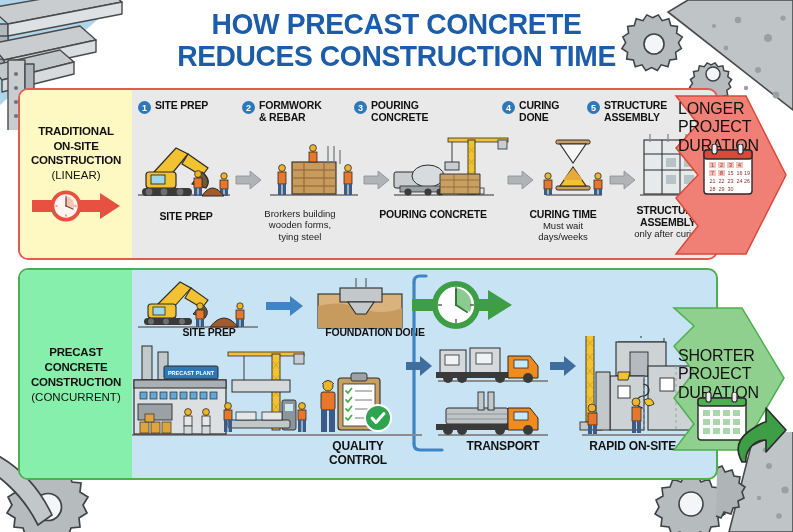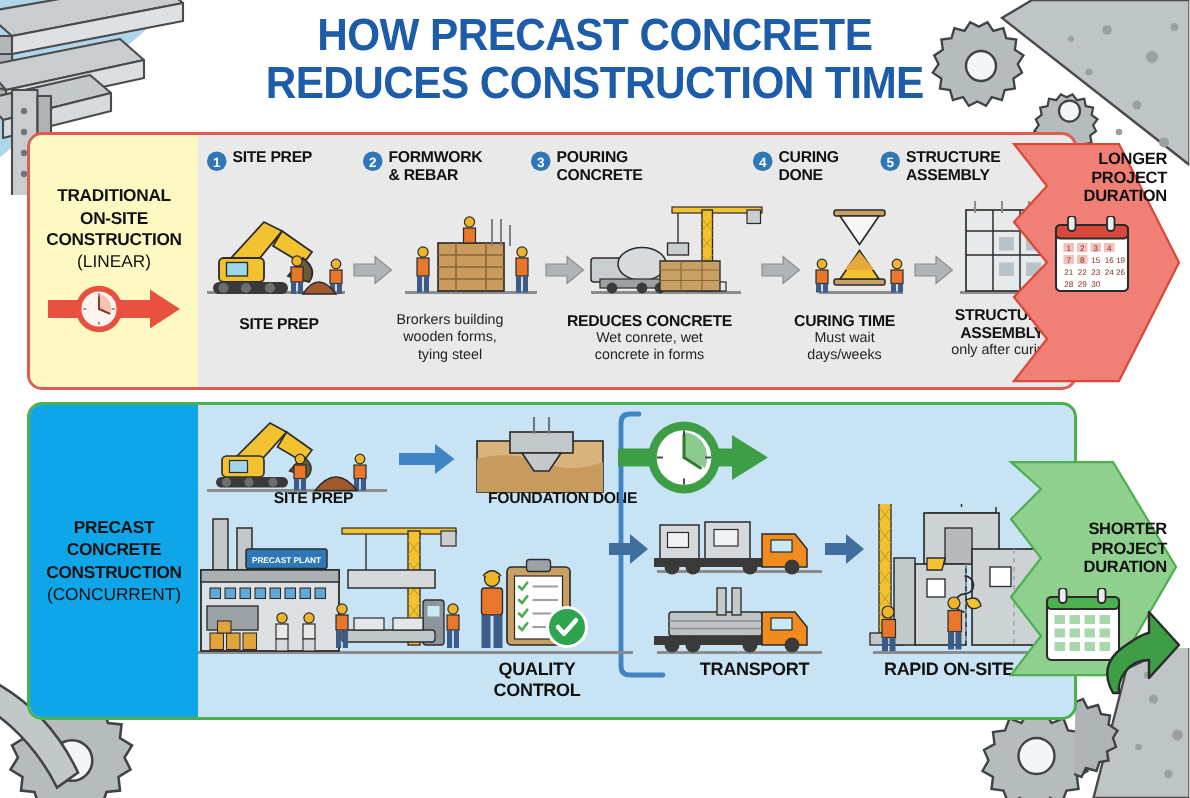--- a/index.html
+++ b/index.html
@@ -36,21 +36,21 @@
   #pre-panel{
     left:18px;top:268px;width:700px;height:212px;
     border:2.5px solid #4CAF50;background:#C8E4F4;
   }
   .label-col{
     position:absolute;left:0;top:0;bottom:0;width:112px;
     display:flex;flex-direction:column;align-items:center;justify-content:center;
     box-sizing:border-box;
   }
   #trad-label-col{background:#fef9c3;border-radius:8px 0 0 8px;}
-  #pre-label-col{background:#0ea5e9;border-radius:8px 0 0 8px;}
+  #pre-label-col{background:#86efac;border-radius:8px 0 0 8px;}
   .label-col .l1{font-weight:bold;font-size:11.5px;line-height:1.28;text-align:center;color:#111;letter-spacing:-0.2px;}
   .label-col .l2{font-size:11.5px;text-align:center;color:#111;margin-top:1px;}
   .label-clock{margin-top:7px;}
 
   .body-col{position:absolute;left:112px;right:0;top:0;bottom:0;}
 
   
   .step-head{position:absolute;display:flex;align-items:flex-start;gap:4px;}
   .num{
     width:13px;height:13px;border-radius:50%;background:#2E78B8;color:#fff;
@@ -59,22 +59,22 @@
   }
   .step-title{font-weight:bold;font-size:10.5px;line-height:1.12;color:#111;letter-spacing:-0.2px;}
   .cap{position:absolute;text-align:center;}
   .cap .cap-t{font-weight:bold;font-size:10.5px;color:#111;line-height:1.15;letter-spacing:-0.2px;}
   .cap .cap-s{font-size:9.5px;color:#222;line-height:1.2;margin-top:0px;}
 
   
   #longer-arrow{position:absolute;left:672px;top:86px;width:118px;height:178px;}
   #shorter-arrow{position:absolute;left:672px;top:300px;width:118px;height:176px;}
   .arrow-txt{
-    position:absolute;text-align:right;font-weight:bold;color:#111;
-    font-size:11px;line-height:1.15;letter-spacing:-0.2px;
+    position:absolute;text-align:left;font-weight:normal;color:#111;
+    font-size:16px;line-height:1.15;letter-spacing:-0.2px;
   }
   #longer-txt{left:678px;top:100px;width:100px;}
   #shorter-txt{left:678px;top:347px;width:100px;}
 
   
   .footer{
     position:absolute;left:0;bottom:10px;width:793px;text-align:center;
     font-weight:bold;font-size:13.5px;color:#111;letter-spacing:-0.3px;
   }
   .footer span{display:inline-block;transform:scaleX(0.93);}
@@ -371,22 +371,21 @@
         </g>
       </svg>
 
       <div class="cap" style="left:0px;top:120px;width:108px;">
         <div class="cap-t">SITE PREP</div>
       </div>
       <div class="cap" style="left:112px;top:118px;width:112px;">
         <div class="cap-s">Brorkers building<br>wooden forms,<br>tying steel</div>
       </div>
       <div class="cap" style="left:228px;top:118px;width:146px;">
-        <div class="cap-t">REDUCES CONCRETE</div>
-        <div class="cap-s">Wet conrete, wet<br>concrete in forms</div>
+        <div class="cap-t">POURING CONCRETE</div>
       </div>
       <div class="cap" style="left:382px;top:118px;width:98px;">
         <div class="cap-t">CURING TIME</div>
         <div class="cap-s">Must wait<br>days/weeks</div>
       </div>
       <div class="cap" style="left:486px;top:114px;width:100px;">
         <div class="cap-t">
           <span>STRUCTURE</span><br>
           <span>ASSEMBLY</span>
         </div>

